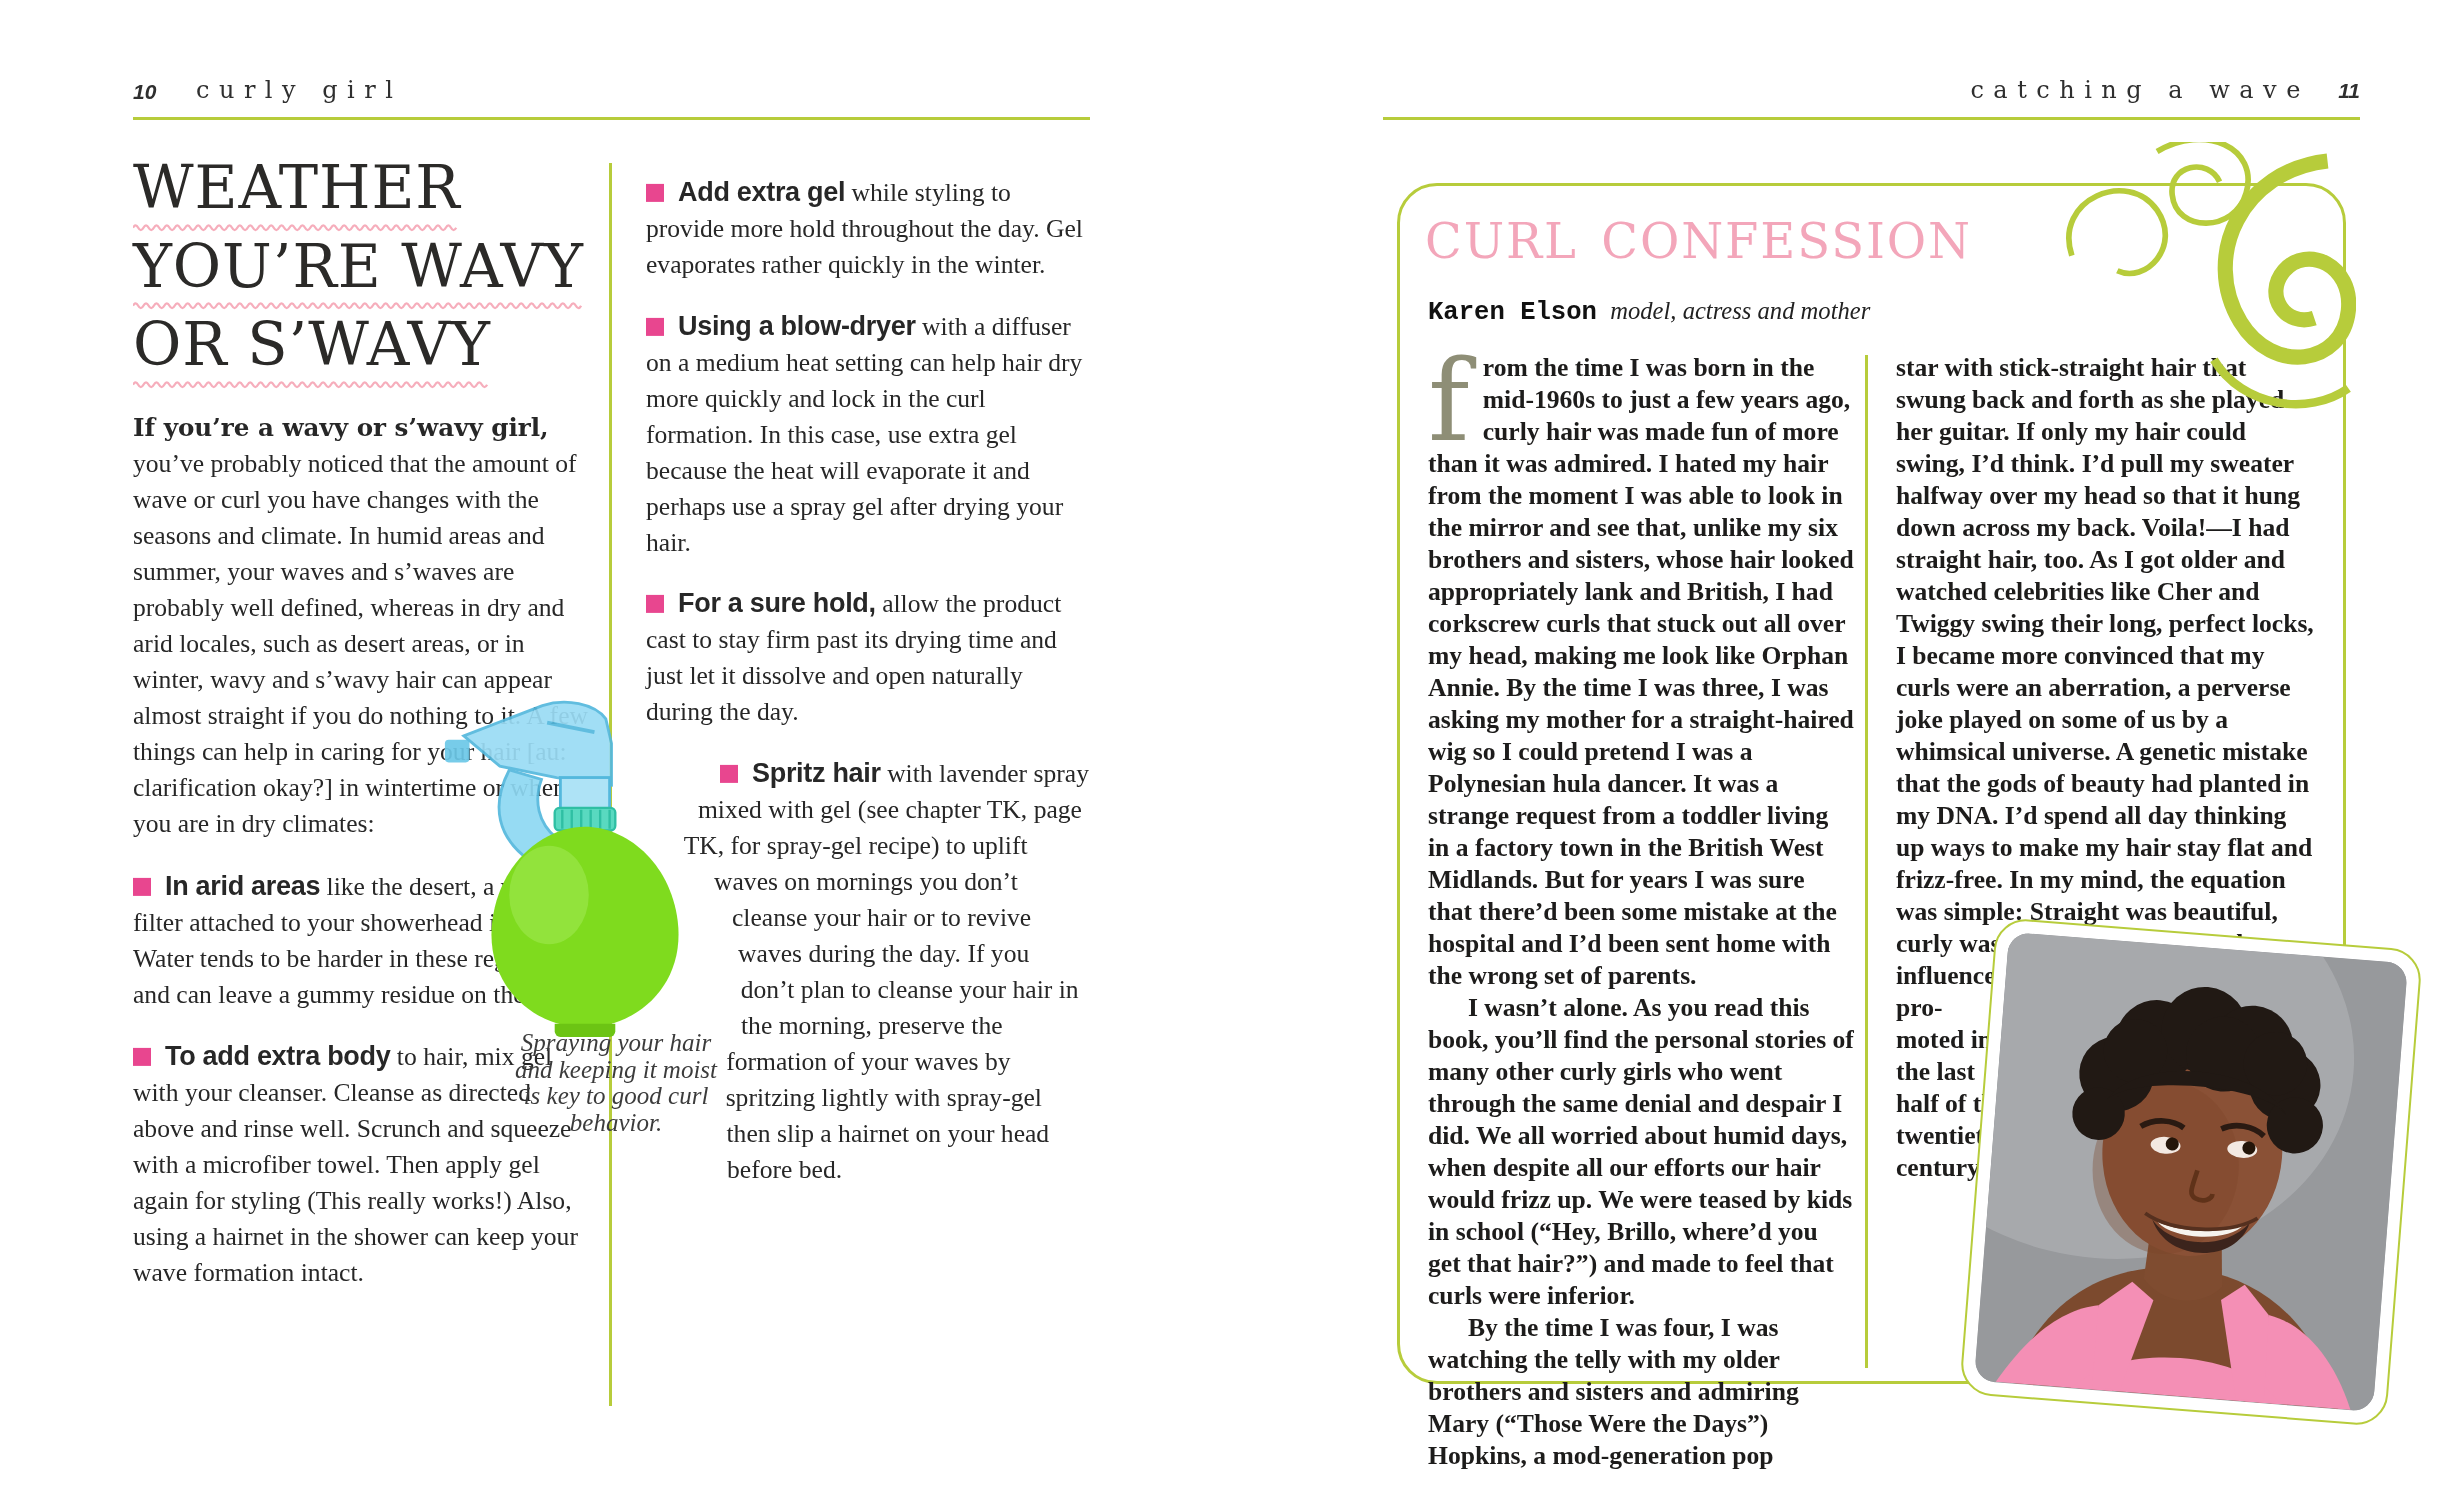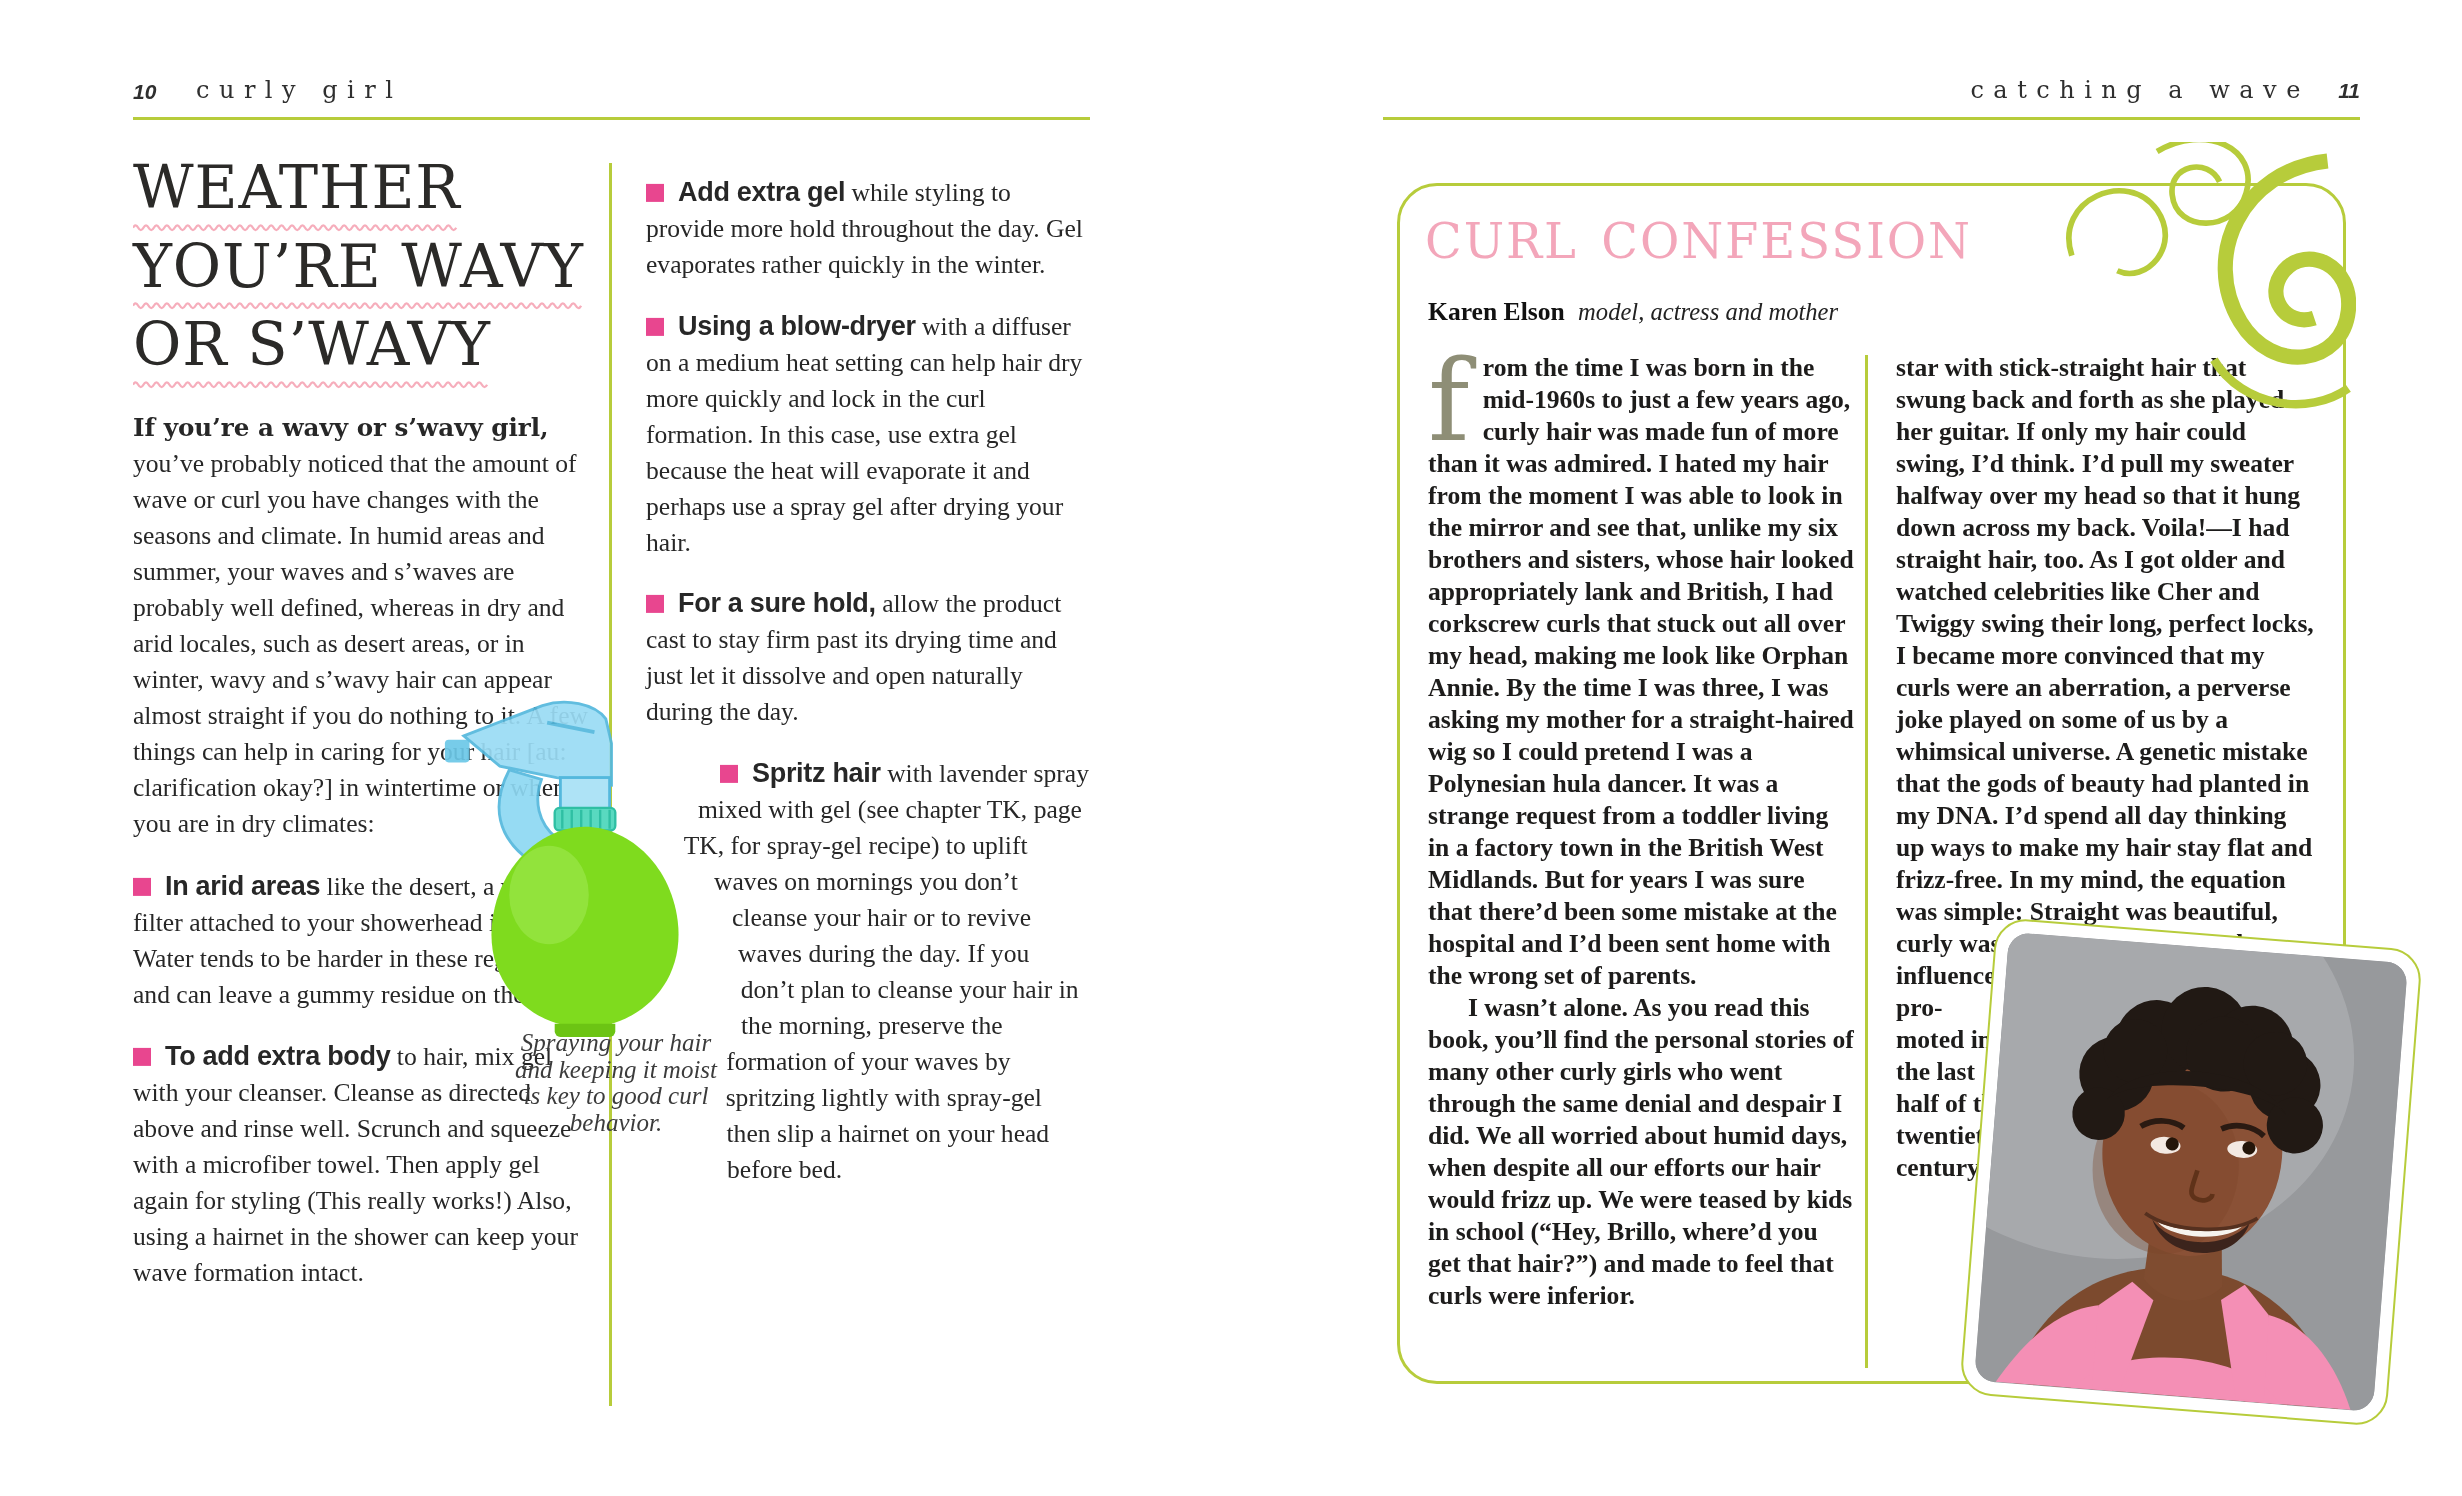--- a/index.html
+++ b/index.html
@@ -38,21 +38,21 @@
 
   .caption{left:505px;top:1030px;width:222px;text-align:center;font-style:italic;
            font-size:25px;line-height:26.5px;color:#3c3c3c;}
 
   
   .rp-box{left:1397px;top:183px;width:943px;height:1195px;border:3.8px solid var(--green);
           border-radius:40px;background:#fff;}
   .rp-title{left:1425px;top:201px;font-family:"DejaVu Serif", serif;font-variant:small-caps;
             font-size:68px;line-height:1;color:var(--titlepink);letter-spacing:1.9px;}
   .rp-byline{left:1428px;top:297px;font-size:24.6px;}
-  .rp-byline .name{font-family:Liberation Serif, serif;font-weight:bold;font-size:25.6px;color:#111;}
+  .rp-byline .name{font-family:Liberation Mono, monospace;font-weight:bold;font-size:25.6px;color:#111;}
   .rp-byline .role{font-style:italic;font-family:"Liberation Serif", serif;color:#222;margin-left:13.3px;}
 
   .rp-body{font-family:"Liberation Serif", serif;font-weight:bold;font-size:25.6px;
            line-height:32px;color:#1d1c1b;}
   .rp-col1{left:1428px;top:352px;width:426px;}
   .rp-col2{left:1896px;top:352px;width:420px;}
   .rp-divider{left:1865px;top:355px;width:2.8px;height:1013px;background:var(--green);}
   .rp-col1 p{margin:0;}
   .rp-col1 p.indent{text-indent:40px;}
   .dropcap{float:left;font-family:"DejaVu Serif", serif;font-size:112px;line-height:87px;
@@ -154,20 +154,21 @@
 </svg>
 
 <div class="abs rp-title">curl confession</div>
 <div class="abs rp-byline">
   <span class="name">Karen Elson</span><span class="role">model, actress and mother</span>
 </div>
 
 <div class="abs rp-col1 rp-body">
   <p><span class="dropcap">f</span><span>rom the time I was born in the mid-1960s to just a few years ago, curly hair was made fun of more than it was admired. I hated my hair from the moment I was able to look in the mirror and see that, unlike my six brothers and sisters, whose hair looked appropriately lank and British, I had corkscrew curls that stuck out all over my head, making me look like Orphan Annie. By the time I was three, I was asking my mother for a straight-haired wig so I could pretend I was a Polynesian hula dancer. It was a strange request from a toddler living in a factory town in the British West Midlands. But for years I was sure that there’d been some mistake at the hospital and I’d been sent home with the wrong set of parents.</span></p>
   <p class="indent">I wasn’t alone. As you read this book, you’ll find the personal stories of many other curly girls who went through the same denial and despair I did. We all worried about humid days, when despite all our efforts our hair would frizz up. We were teased by kids in school (“Hey, Brillo, where’d you get that hair?”) and made to feel that curls were inferior.</p>
+  <p class="indent">By the time I was four, I was watching the telly with my older brothers and sisters and admiring Mary (“Those Were the Days”) Hopkins, a mod-generation pop</p>
 </div>
 
 <div class="abs rp-divider"></div>
 
 <div class="abs rp-col2 rp-body">
   <p style="margin:0;">star with stick-straight hair that swung back and forth as she played her guitar. If only my hair could swing, I’d think. I’d pull my sweater halfway over my head so that it hung down across my back. Voila!—I had straight hair, too. As I got older and watched celebrities like Cher and Twiggy swing their long, perfect locks, I became more convinced that my curls were an aberration, a perverse joke played on some of us by a whimsical universe. A genetic mistake that the gods of beauty had planted in my DNA. I’d spend all day thinking up ways to make my hair stay flat and frizz-free. In my mind, the equation was simple: Straight was beautiful, curly was ugly.Most of us have been influenced by stereotypes of beauty pro-</p>
   <p class="tail" style="margin:0;">moted in the last half of the twentieth century.</p>
 </div>
 
 <div class="abs photo-frame">

